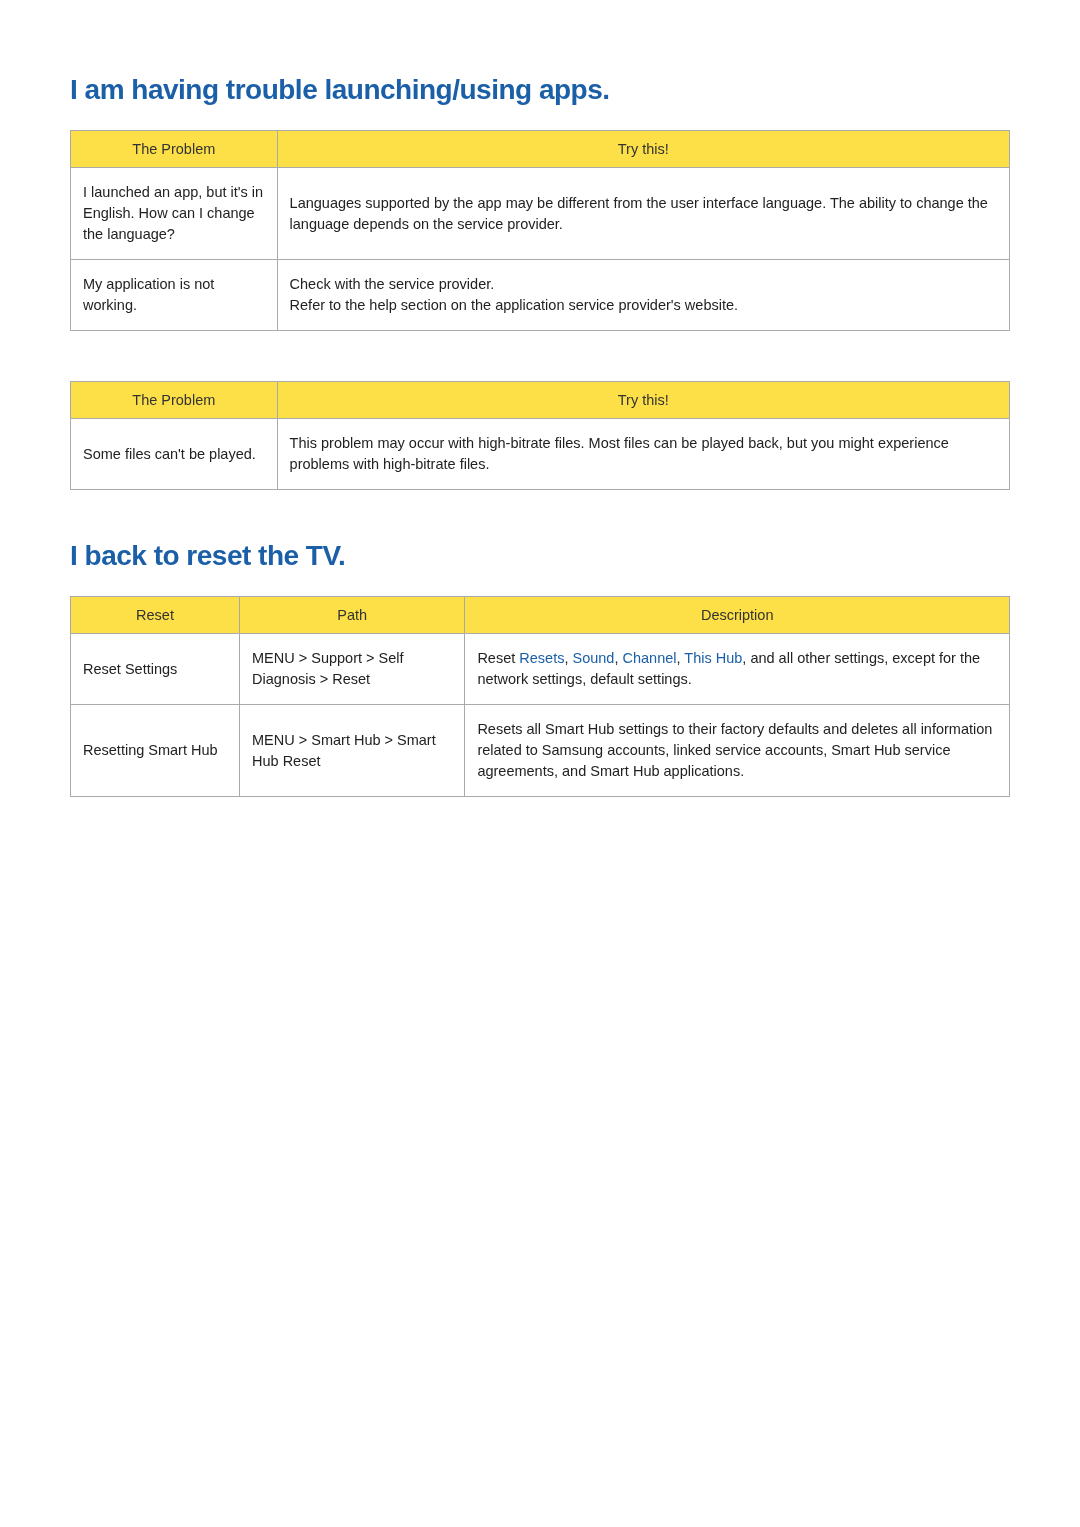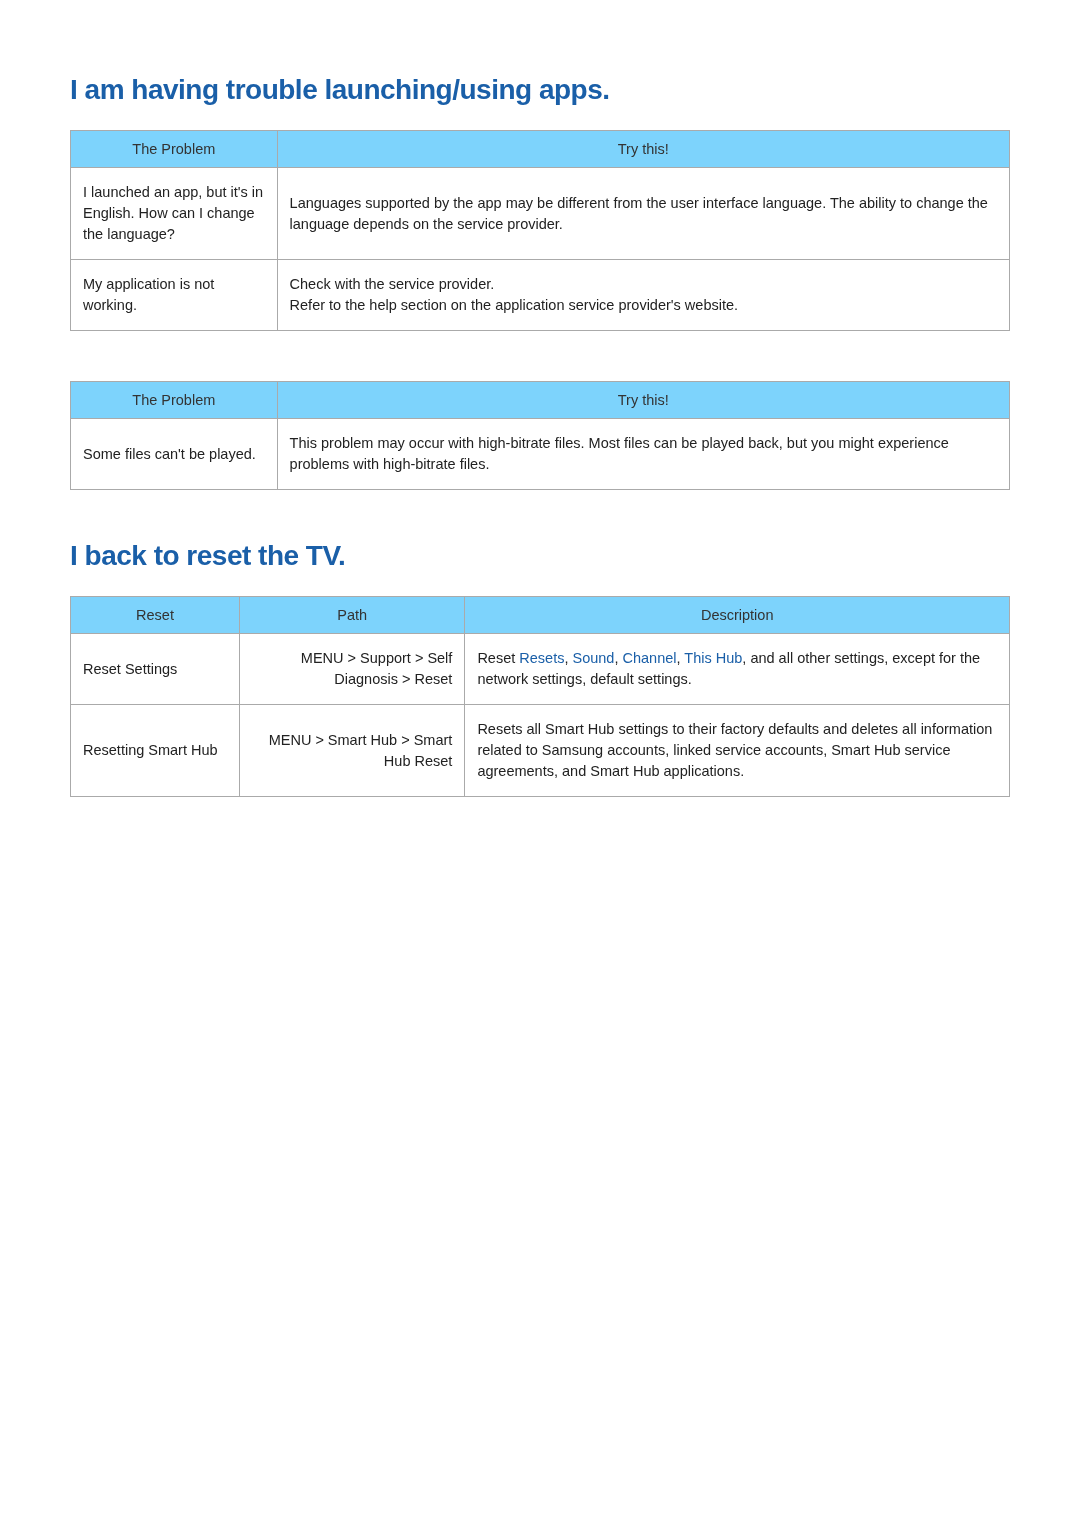--- a/index.html
+++ b/index.html
@@ -17,35 +17,35 @@
     font-weight: bold;
     margin-bottom: 24px;
     letter-spacing: -0.5px;
   }
   table.troubleshoot {
     width: 100%;
     border-collapse: collapse;
     font-size: 14.5px;
   }
   table.troubleshoot th {
-    background: #7dd3fc;
+    background: #fde047;
     border: 1px solid #aaaaaa;
     padding: 10px 2px;
     font-weight: normal;
     color: #333;
     text-align: center;
   }
   table.troubleshoot td {
     border: 1px solid #aaaaaa;
     padding: 14px 12px;
     vertical-align: middle;
     line-height: 1.45;
     color: #222;
   }
-  .path-text, .emph { color: #1a5fa8; text-align: right; }
+  .path-text, .emph { color: #1a5fa8; }
   
   .t1 col.c1 { width: 22%; }
   .t1 col.c2 { width: 78%; }
   .t3 col.c1 { width: 18%; }
   .t3 col.c2 { width: 24%; }
   .t3 col.c3 { width: 58%; }
 </style>
 </head>
 <body>
 

